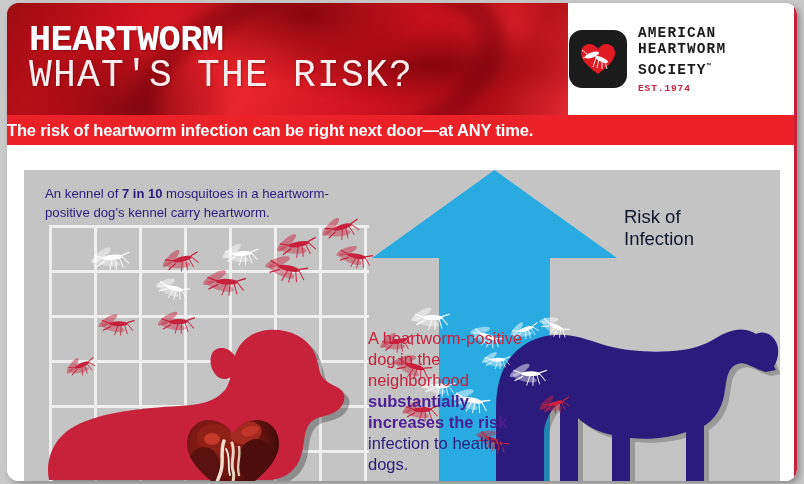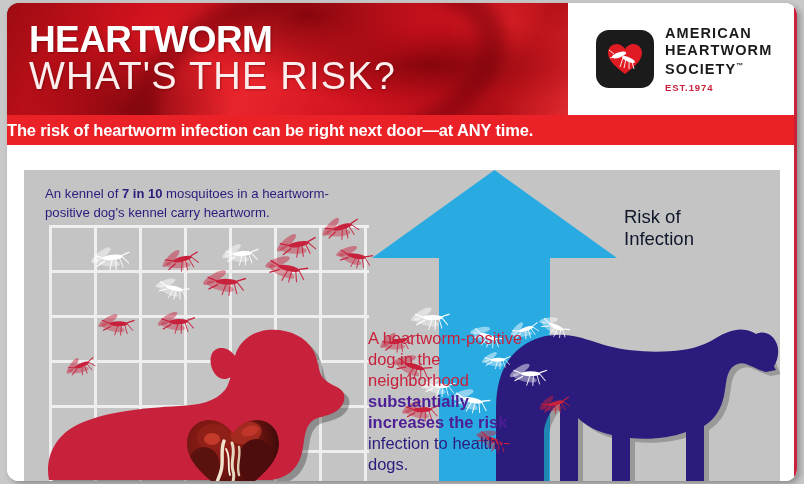--- a/index.html
+++ b/index.html
@@ -33,20 +33,21 @@
     background: #c8213c;
     border-radius: 0 6px 6px 0;
   }
 
   
   .header {
     position: absolute;
     left: 0; top: 0;
     width: 686px; height: 112px;
     background: #404040;
+    font-family: Liberation Mono, monospace;
   }
   .header-art {
     position: absolute;
     left: 0; top: 0;
     width: 561px; height: 112px;
     background:
       radial-gradient(ellipse 200px 90px at 300px 12px, rgba(120,0,8,0.85) 0%, rgba(170,10,18,0.25) 58%, rgba(0,0,0,0) 75%),
       radial-gradient(ellipse 230px 60px at 420px 62px, rgba(110,0,6,0.70) 0%, rgba(160,6,16,0.22) 55%, rgba(0,0,0,0) 74%),
       radial-gradient(ellipse 150px 120px at 120px 108px, rgba(95,0,6,0.65) 0%, rgba(0,0,0,0) 70%),
       radial-gradient(ellipse 90px 150px at 505px 20px, rgba(235,40,45,0.55) 0%, rgba(0,0,0,0) 72%),
@@ -84,21 +85,21 @@
   }
 
   
   .logo-area {
     position: absolute;
     left: 561px; top: 0;
     width: 229px; height: 112px;
     background: #ffffff;
     display: flex;
     align-items: center;
-    padding-left: 28px;
+    padding-left: 1px;
   }
   .logo-mark {
     width: 58px; height: 58px;
     background: #1b1b1b;
     border-radius: 13px;
     position: relative;
     flex: 0 0 auto;
     margin-right: 11px;
   }
   .logo-heart {

